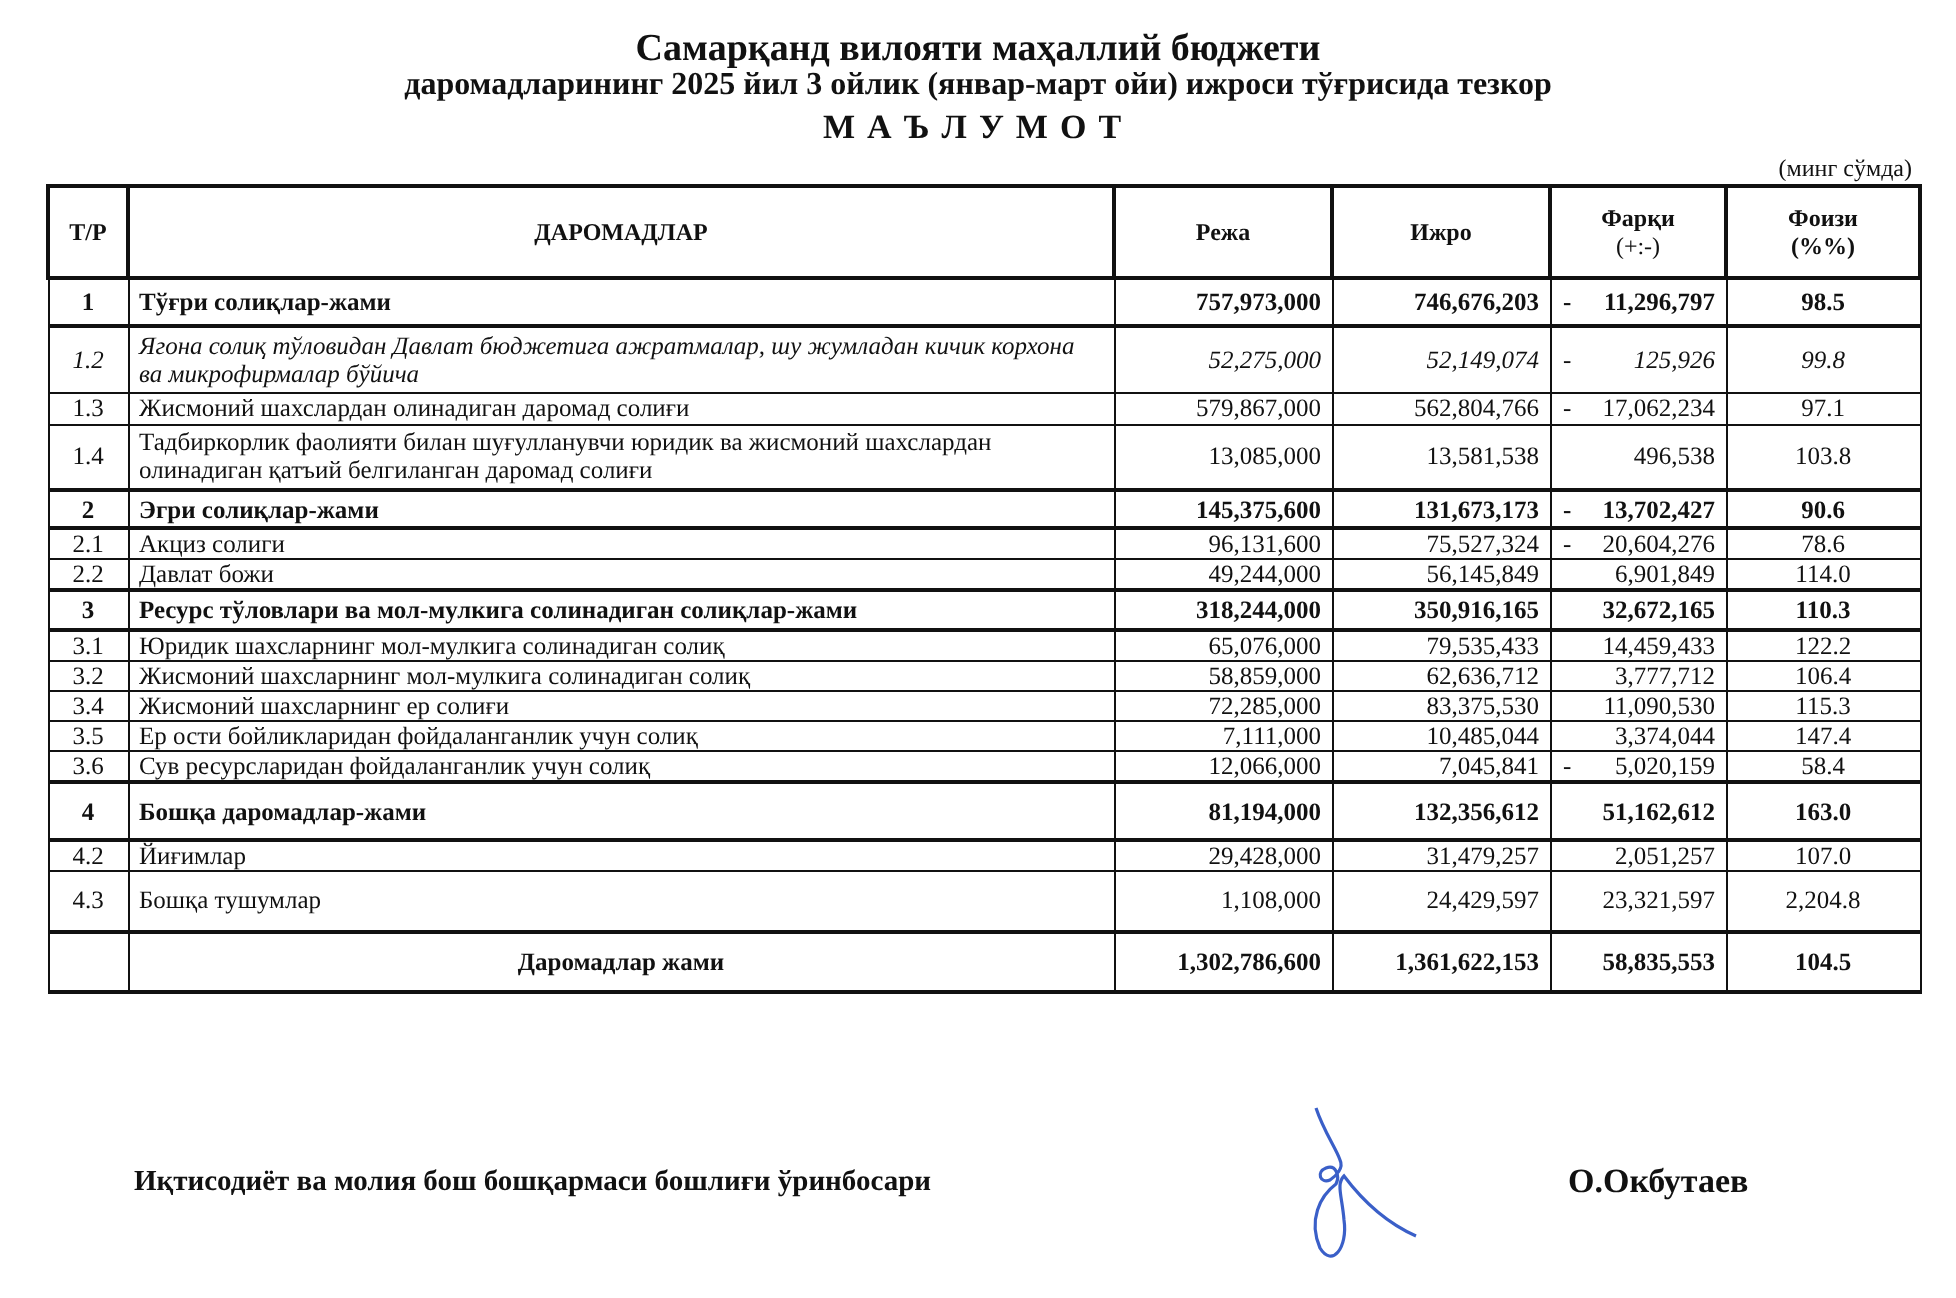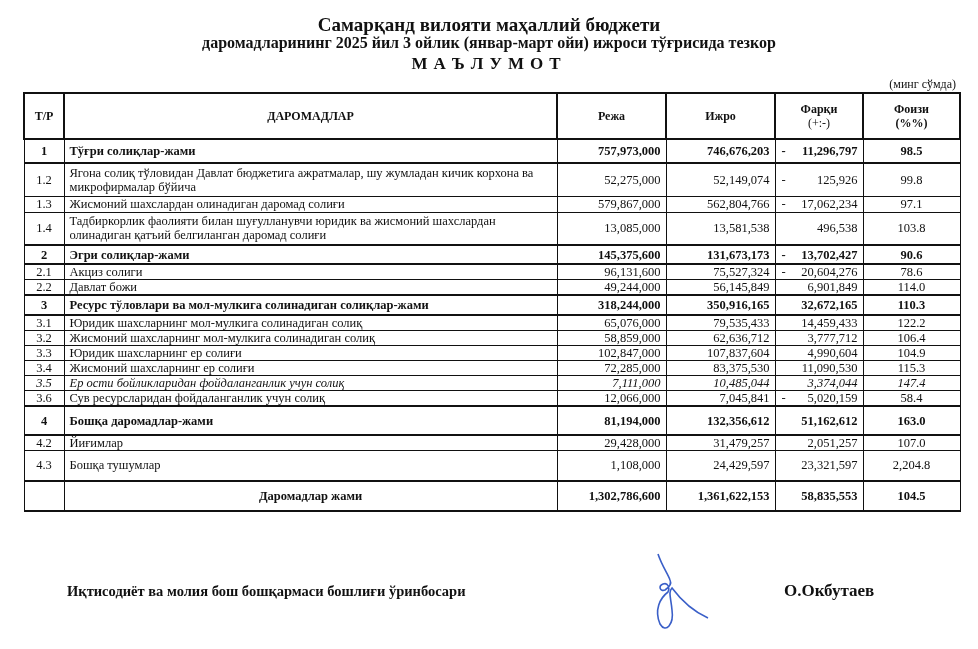--- a/index.html
+++ b/index.html
@@ -62,21 +62,21 @@
   </thead>
   <tbody id="tbody">
       <tr class="group" style="height: 24px;">
         <td class="num">1</td>
         <td class="desc">Тўғри солиқлар-жами</td>
         <td class="val">757,973,000</td>
         <td class="val">746,676,203</td>
         <td class="diff"><span class="minus">-</span><span>11,296,797</span></td>
         <td class="pct">98.5</td>
       </tr>
-      <tr style="height: 33px;">
+      <tr style="height: 33px; font-style: italic;">
         <td class="num">1.2</td>
         <td class="desc">Ягона солиқ тўловидан Давлат бюджетига ажратмалар, шу жумладан кичик корхона ва микрофирмалар бўйича</td>
         <td class="val">52,275,000</td>
         <td class="val">52,149,074</td>
         <td class="diff"><span class="minus">-</span><span>125,926</span></td>
         <td class="pct">99.8</td>
       </tr>
       <tr style="height: 16px; padding-left: 48px;">
         <td class="num">1.3</td>
         <td class="desc">Жисмоний шахслардан олинадиган даромад солиғи</td>
@@ -135,36 +135,28 @@
       </tr>
       <tr style="height: 15px;">
         <td class="num">3.2</td>
         <td class="desc">Жисмоний шахсларнинг мол-мулкига солинадиган солиқ</td>
         <td class="val">58,859,000</td>
         <td class="val">62,636,712</td>
         <td class="diff"><span class="minus"></span><span>3,777,712</span></td>
         <td class="pct">106.4</td>
       </tr>
       <tr style="height: 15px;">
-        <td class="num">3.3</td>
-        <td class="desc">Юридик шахсларнинг ер солиғи</td>
-        <td class="val">102,847,000</td>
-        <td class="val">107,837,604</td>
-        <td class="diff"><span class="minus"></span><span>4,990,604</span></td>
-        <td class="pct">104.9</td>
-      </tr>
-      <tr style="height: 15px;">
         <td class="num">3.4</td>
         <td class="desc">Жисмоний шахсларнинг ер солиғи</td>
         <td class="val">72,285,000</td>
         <td class="val">83,375,530</td>
         <td class="diff"><span class="minus"></span><span>11,090,530</span></td>
         <td class="pct">115.3</td>
       </tr>
-      <tr style="height: 15px; font-style: italic;">
+      <tr style="height: 15px;">
         <td class="num">3.5</td>
         <td class="desc">Ер ости бойликларидан фойдаланганлик учун солиқ</td>
         <td class="val">7,111,000</td>
         <td class="val">10,485,044</td>
         <td class="diff"><span class="minus"></span><span>3,374,044</span></td>
         <td class="pct">147.4</td>
       </tr>
       <tr style="height: 15px;">
         <td class="num">3.6</td>
         <td class="desc">Сув ресурсларидан фойдаланганлик учун солиқ</td>

